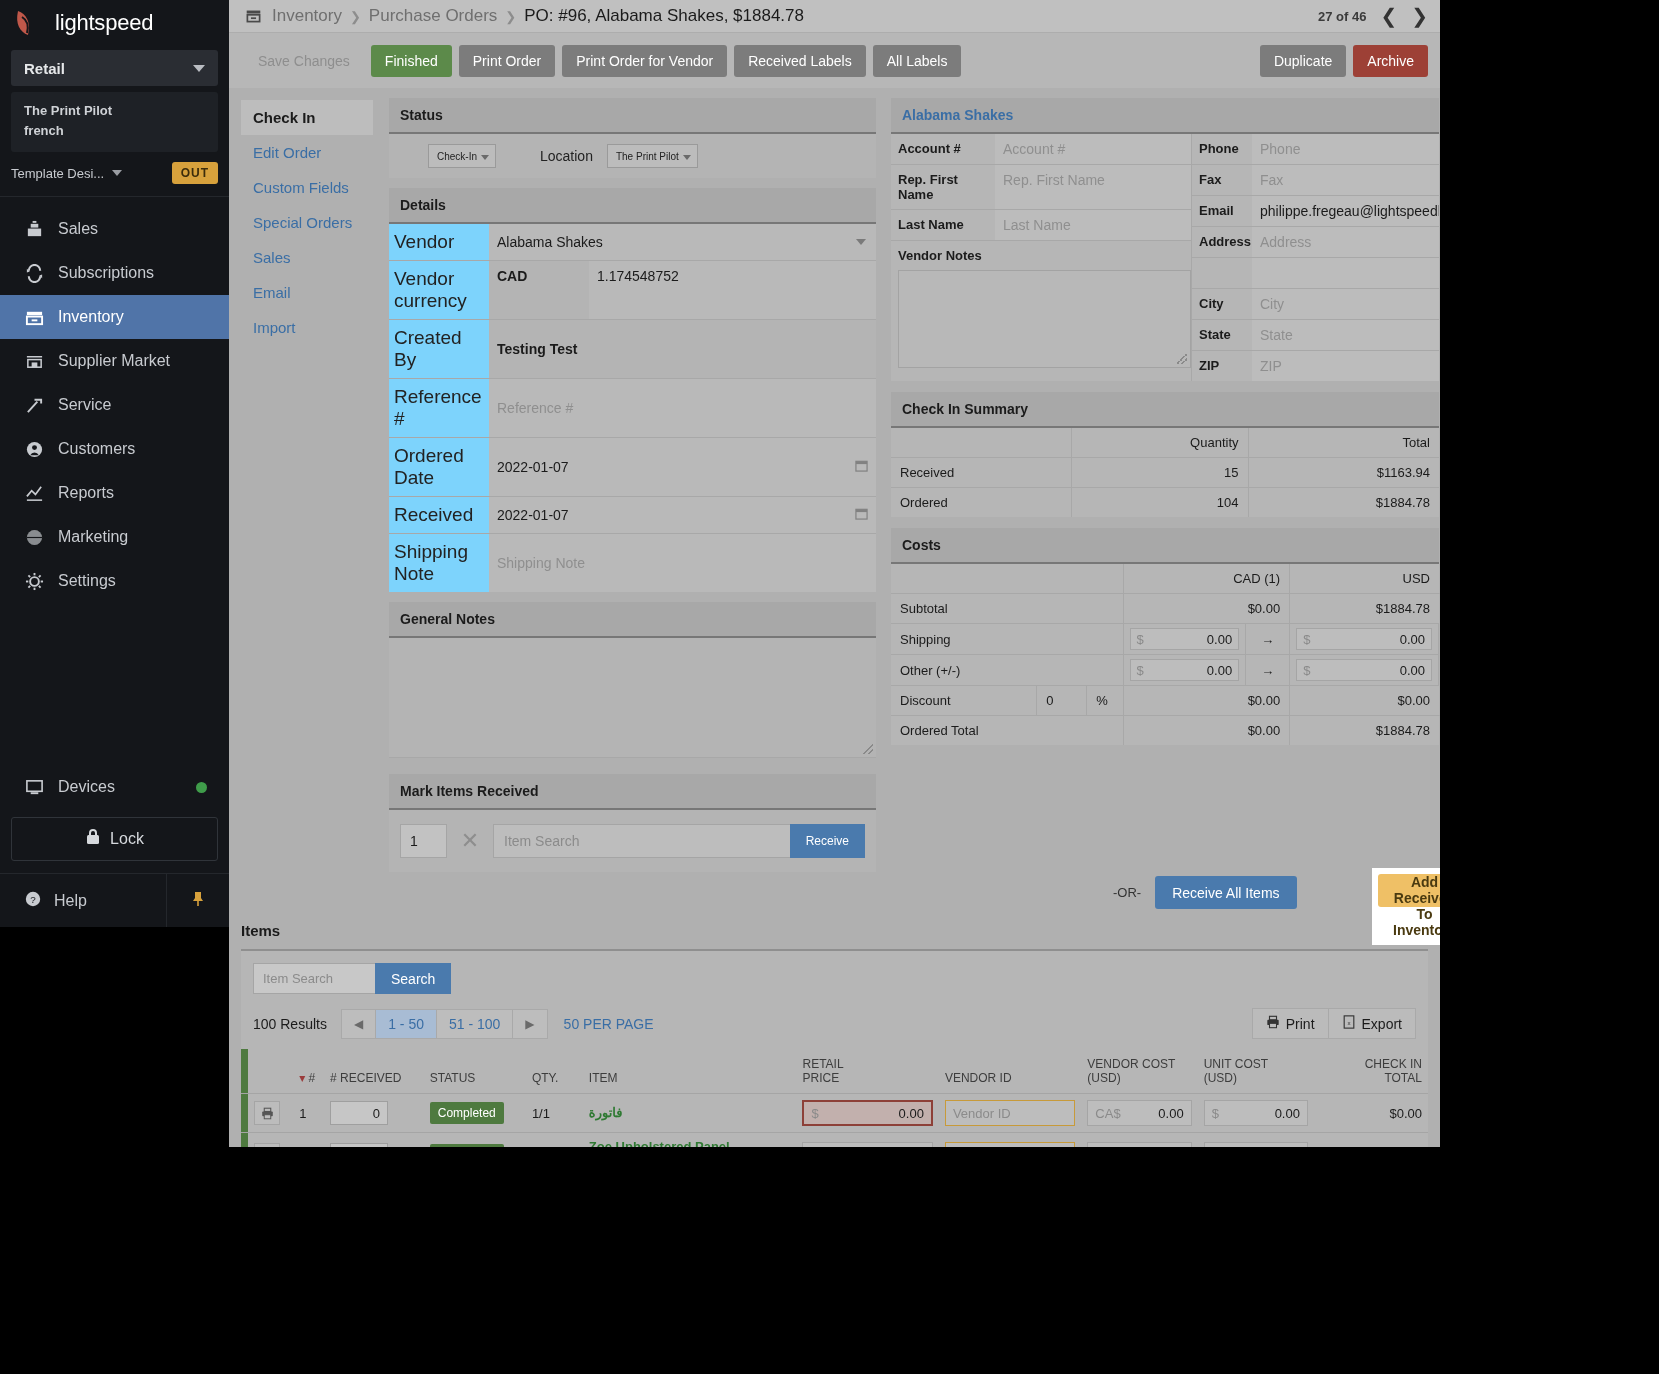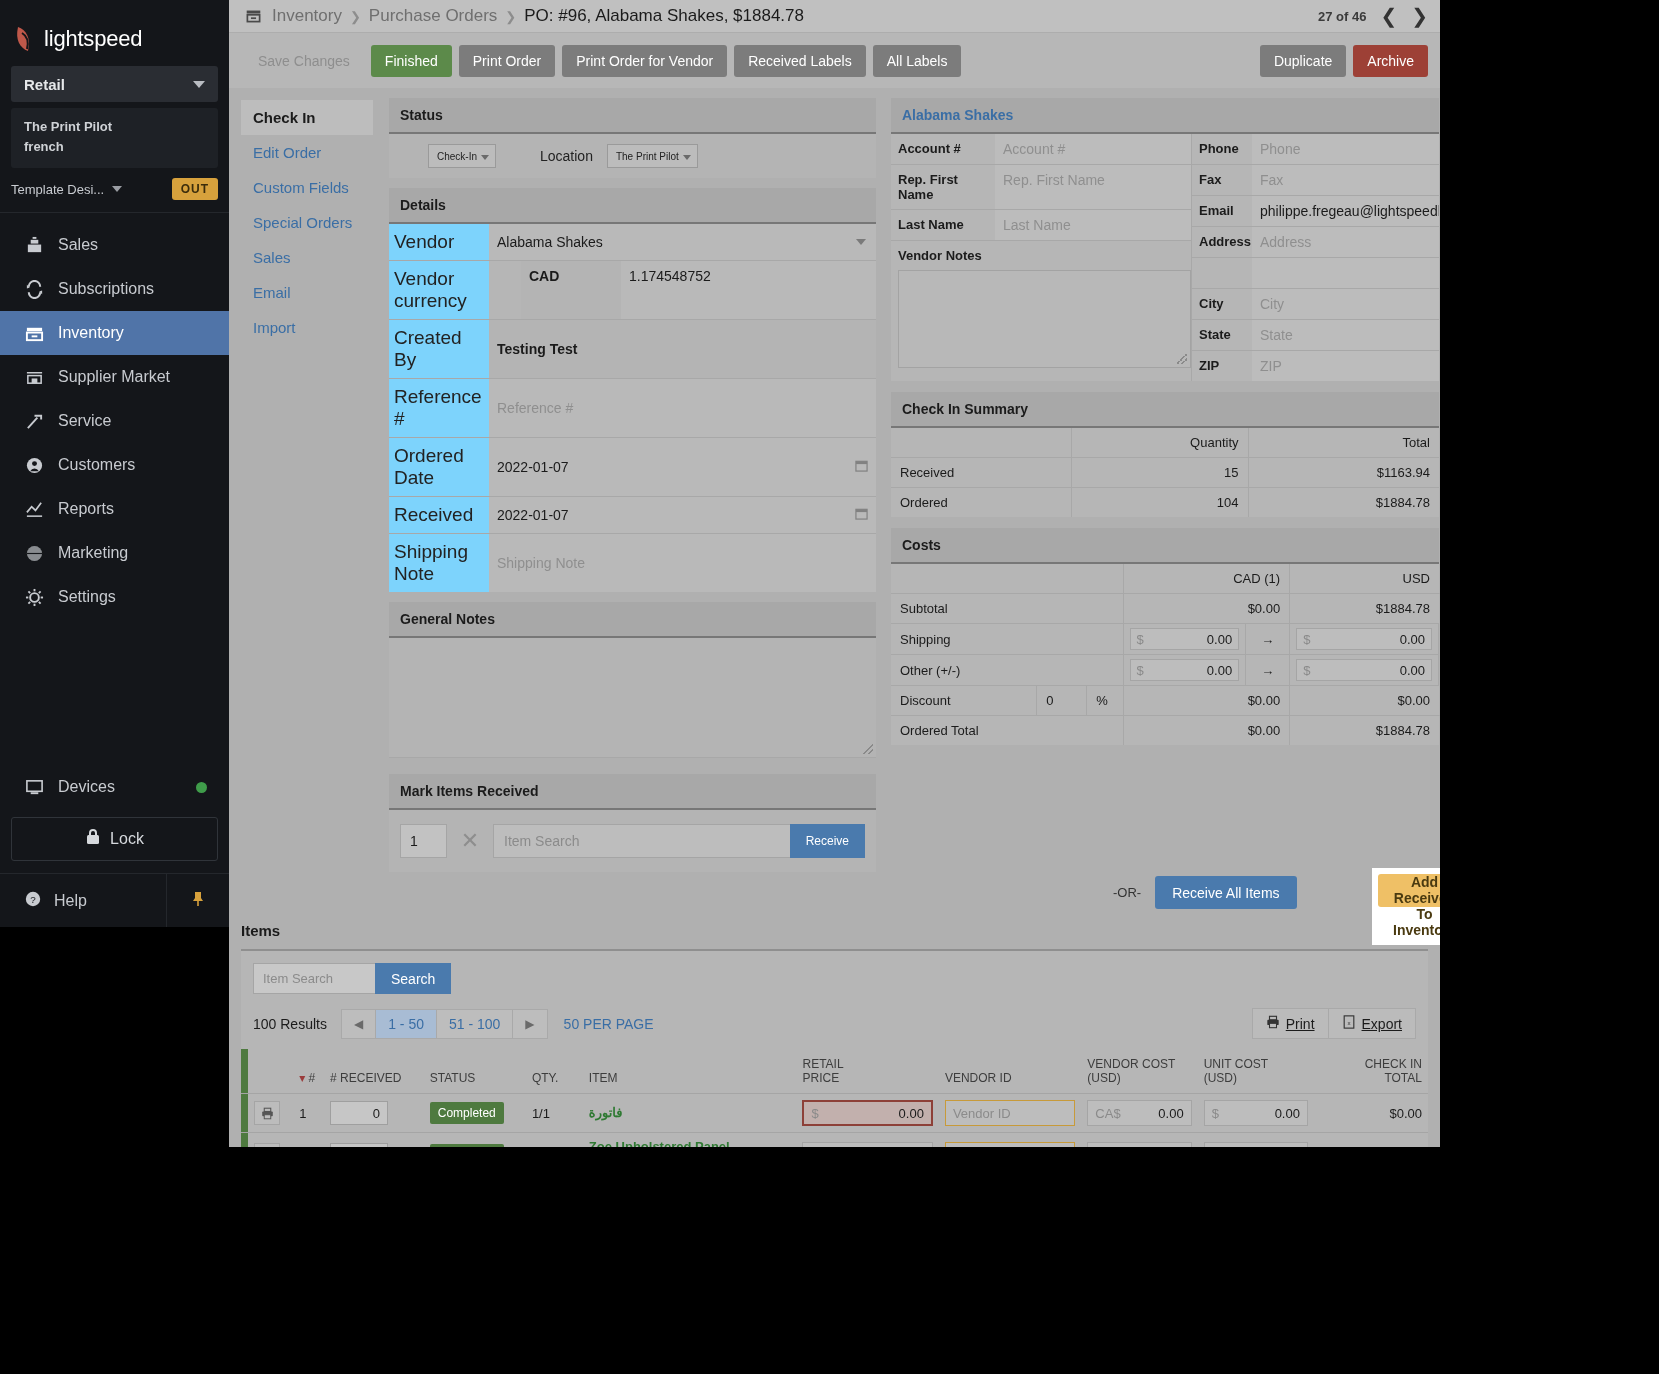--- a/index.html
+++ b/index.html
@@ -6,21 +6,21 @@
   html, body { width: 1659px; height: 1374px; background: #000; font-family: "Liberation Sans", sans-serif; }
   body { overflow: hidden; }
 
   .screen { position: relative; width: 1659px; height: 1374px; background:#000; }
 
   
   .sidebar {
     position: absolute; left: 0; top: 0; width: 229px; height: 927px;
     background: #14161a; color: #c8cbd0; display: flex; flex-direction: column;
   }
-  .brand { display:flex; align-items:flex-end; gap:8px; padding: 26px 0 12px 14px; }
+  .brand { display:flex; align-items:flex-end; gap:19px; padding: 10px 0 12px 14px; }
   .brand-mark { width: 22px; height: 26px; position: relative; }
   .brand-mark svg { display:block; }
   .brand-text { font-size: 22px; color:#fff; letter-spacing:-0.2px; font-weight:400; }
 
   .shop-select {
     margin: 2px 11px 0 11px; background:#2a2d33; border-radius:3px;
     height: 36px; display:flex; align-items:center; justify-content:space-between;
     padding: 0 13px; font-size:15px; font-weight:bold; color:#e6e8ea; cursor:pointer;
   }
   .caret-down { width:0;height:0;border-left:6px solid transparent;border-right:6px solid transparent;border-top:7px solid #b9bcc2; }
@@ -124,21 +124,21 @@
     border-left:4px solid transparent;border-right:4px solid transparent;border-top:5px solid #6a6a6a;}
   .status-label { font-size:14px; color:#222; }
 
   .kv { display:flex; border-bottom:1px solid #a8a8a8; min-height:30px; align-items:stretch; }
   .kv:last-child { border-bottom:none; }
   .kv-k { width:100px; flex:0 0 100px; padding:7px 0 7px 5px; font-size:19px; color:#222; background:#7dd3fc; }
   .kv-v { flex:1; padding:7px 8px; font-size:14px; color:#1b1b1b; background:#b9b9b9; position:relative; display:flex; align-items:center;}
   .kv-v.muted { color:#8f8f8f; }
   .kv-v.bold { font-weight:bold; }
   .kv-v.plain { background:#b4b4b4; }
-  .kv-split { display:flex; flex:1;margin-left:32px; }
+  .kv-split { display:flex; flex:1; }
   .kv-split > div { padding:7px 8px; font-size:14px; }
   .kv-cur { width:100px; flex:0 0 100px; font-weight:bold; background:#b4b4b4; color:#1b1b1b; }
   .kv-rate { flex:1; background:#b9b9b9; color:#1b1b1b; }
   .cal-ico { position:absolute; right:8px; top:50%; transform:translateY(-50%); opacity:.55; }
   .sel-caret { position:absolute; right:10px; top:50%; transform:translateY(-50%); width:0;height:0;
     border-left:5px solid transparent;border-right:5px solid transparent;border-top:6px solid #7a7a7a;}
 
   .notes-area { background:#b4b4b4; height:120px; position:relative; border-bottom:1px solid #a8a8a8; }
   .resize-grip { position:absolute; right:3px; bottom:3px; width:10px; height:10px;
     background: linear-gradient(135deg, transparent 45%, #8a8a8a 45%, #8a8a8a 55%, transparent 55%),
@@ -194,21 +194,21 @@
 
   .pager-row { display:flex; align-items:center; padding: 4px 12px 10px 12px; gap:0; }
   .results-count { font-size:14px; color:#1b1b1b; margin-right:14px; }
   .pgroup { display:flex; align-items:center; background:#bdbdbd; border:1px solid #a9a9a9; height:30px; }
   .pbtn { padding:0 12px; height:100%; display:flex; align-items:center; font-size:14px; color:#3a6ea5; cursor:pointer; border-right:1px solid #a9a9a9;}
   .pbtn:last-child { border-right:none; }
   .pbtn.sel { background:#a8bcd4; }
   .pbtn.arrow { color:#6a6a6a; font-size:12px; }
   .per-page { margin-left:16px; font-size:14px; color:#3a6ea5; cursor:pointer; }
   .pager-right { margin-left:auto; display:flex; align-items:center; border:1px solid #a9a9a9; background:#bbb; height:31px;}
-  .pr-btn { display:flex; align-items:center; gap:6px; padding:0 13px; height:100%; font-size:14px; color:#1b1b1b; cursor:pointer; border-right:1px solid #a9a9a9;text-decoration:underline;}
+  .pr-btn { display:flex; align-items:center; gap:6px; padding:0 13px; height:100%; font-size:14px; color:#1b1b1b; cursor:pointer; border-right:1px solid #a9a9a9;}
   .pr-btn:last-child { border-right:none; }
 
   .items-table { width:100%; border-collapse:collapse; }
   .items-table th {
     font-size:12px; font-weight:normal; color:#3d3d3d; text-align:left;
     padding:8px 6px; vertical-align:bottom; border-bottom:1px solid #a5a5a5;
   }
   .items-table th.r { text-align:right; }
   .items-table td { padding:6px 6px; border-bottom:1px solid #a5a5a5; font-size:13px; color:#1b1b1b; vertical-align:middle; }
   .row-flag { width:6px; padding:0 !important; background:#4e7a3f; }

